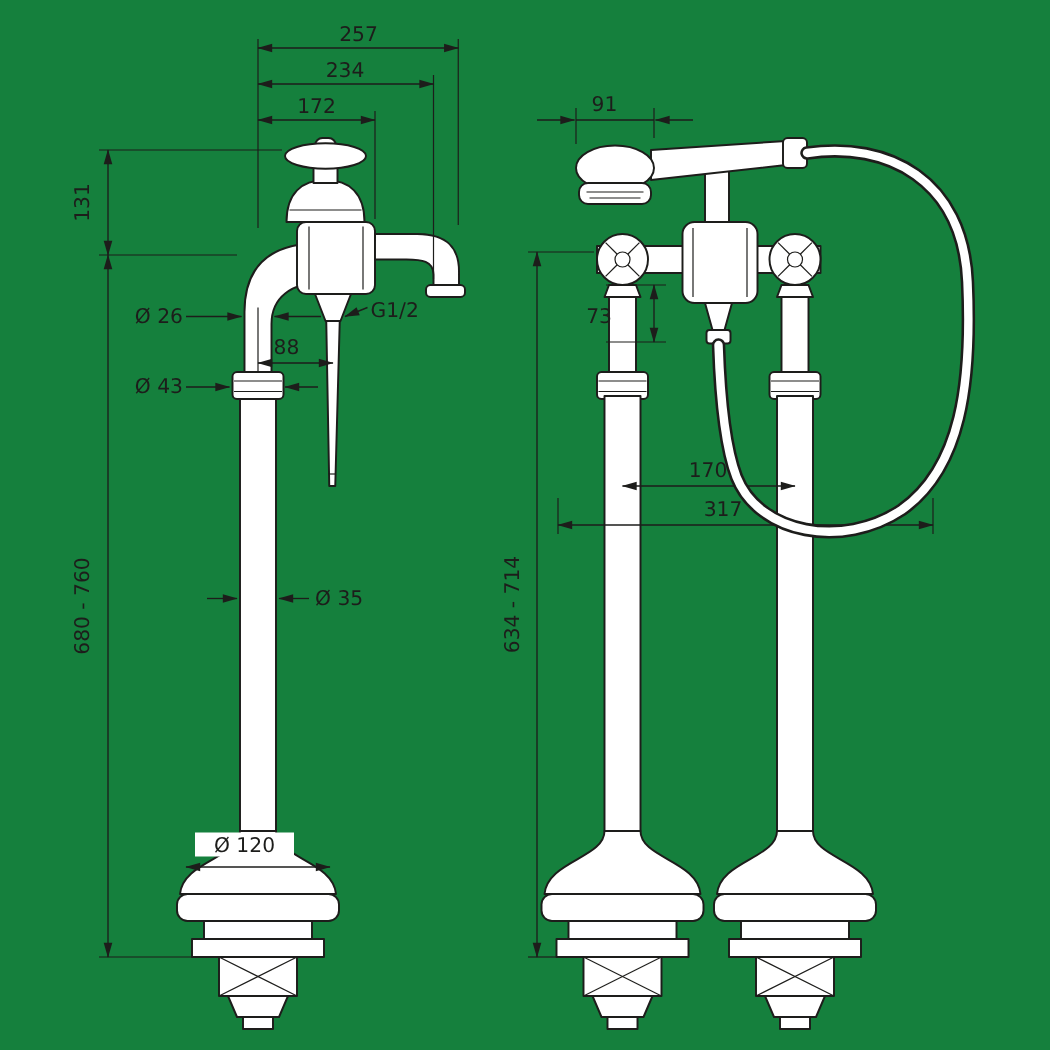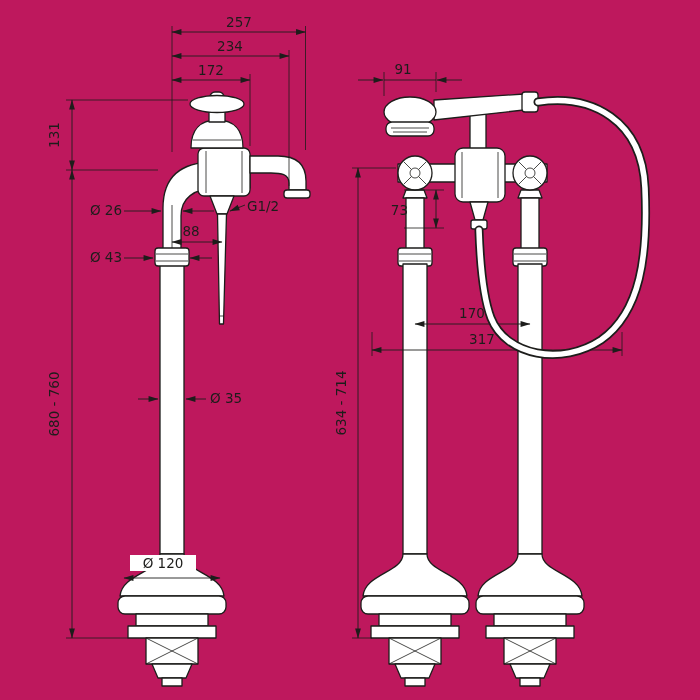--- a/index.html
+++ b/index.html
@@ -1,16 +1,16 @@
 <!DOCTYPE html>
 <html><head>
 <meta charset="utf-8">
 <style>
   html,body{margin:0;padding:0;background:#fff;}
-  .page{position:relative;width:700px;height:700px;background:#be185d;overflow:hidden;
+  .page{position:relative;width:700px;height:700px;background:#15803d;overflow:hidden;
         font-family:"DejaVu Sans", sans-serif;}
   svg{display:block;}
   .outline{fill:#ffffff;stroke:#1d1d1b;stroke-width:1.3;stroke-linejoin:round;}
   .thin{fill:none;stroke:#1d1d1b;stroke-width:0.8;}
   .dim{fill:none;stroke:#1d1d1b;stroke-width:0.9;}
   .ext{fill:none;stroke:#1d1d1b;stroke-width:0.8;}
   .dimtext{font-size:13.5px;fill:#1d1d1b;}
   .hoseOuter{fill:none;stroke:#1d1d1b;stroke-width:9;stroke-linecap:round;}
   .hoseInner{fill:none;stroke:#ffffff;stroke-width:5.6;stroke-linecap:round;}
   .mask{fill:#ffffff;stroke:none;}

